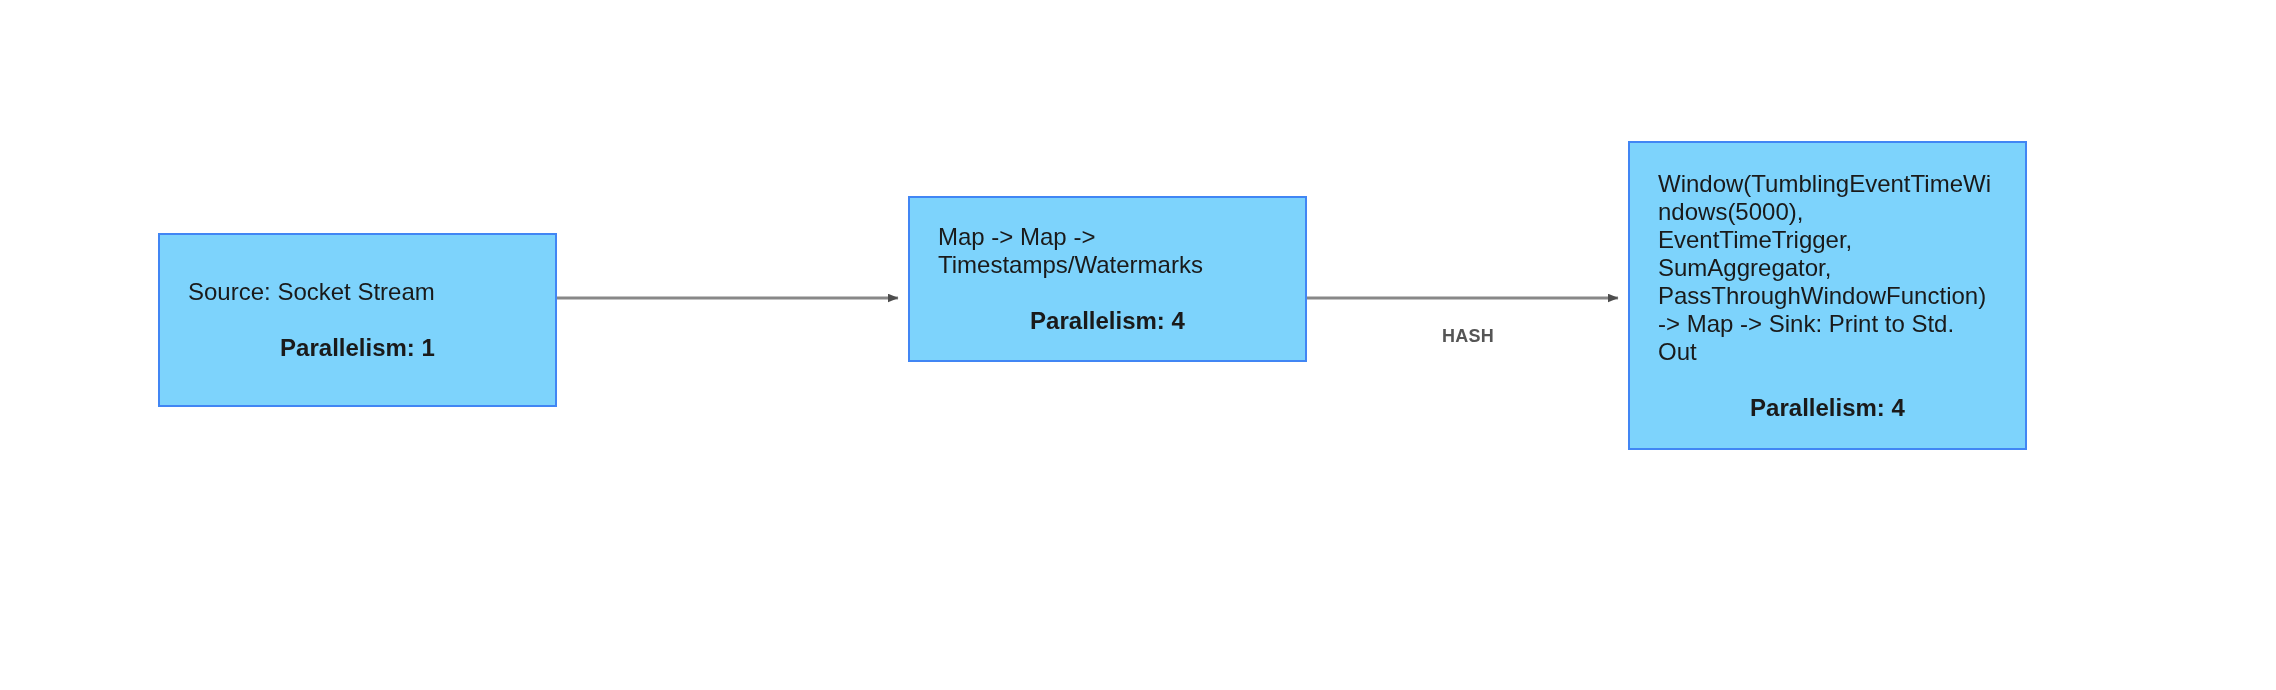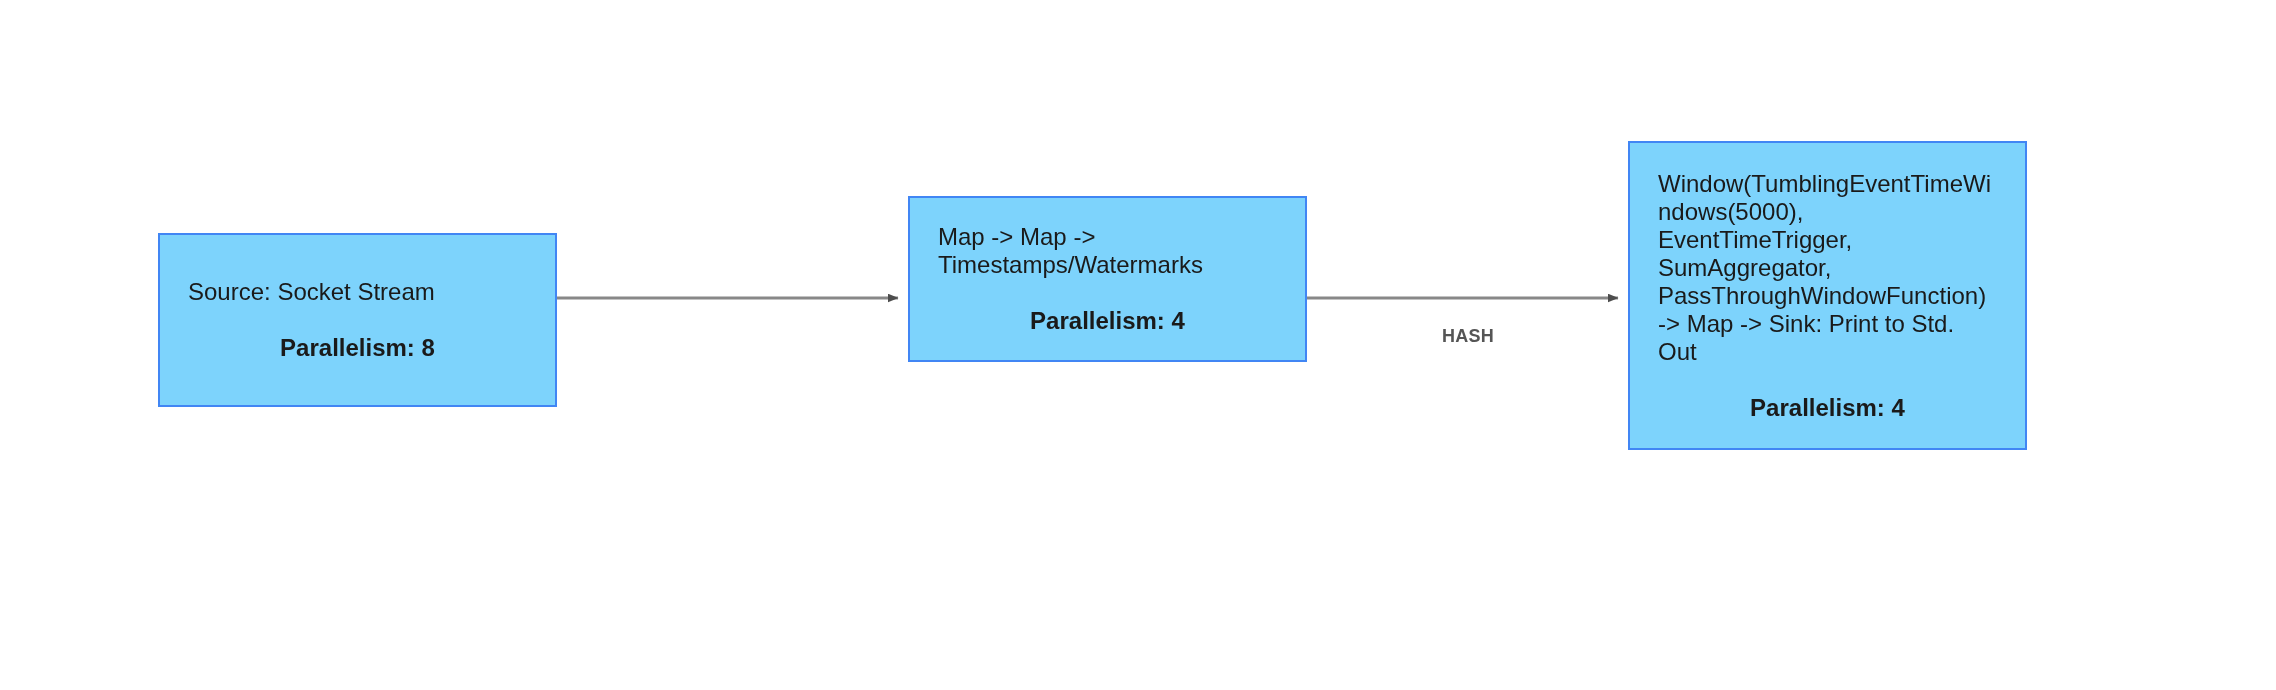--- a/index.html
+++ b/index.html
@@ -96,21 +96,21 @@
         <path d="M0,0 L11,4.5 L0,9 Z" fill="#4d4d4d"></path>
       </marker>
     </defs>
     <line x1="0" y1="20" x2="312" y2="20" stroke="#888888" stroke-width="3" marker-end="url(#arrowhead-2)"></line>
   </svg>
   <div id="label-hash" class="edge-label">HASH</div>
 
   <div id="node-source" class="node">
     <div class="node-title">Source: Socket Stream</div>
     <div class="node-spacer"></div>
-    <div class="node-parallelism">Parallelism: 8</div>
+    <div class="node-parallelism">Parallelism: 1</div>
   </div>
 
   <div id="node-map" class="node">
     <div class="node-title">Map -&gt; Map -&gt; Timestamps/Watermarks</div>
     <div class="node-spacer"></div>
     <div class="node-parallelism">Parallelism: 4</div>
   </div>
 
   <div id="node-window" class="node">
     <div class="node-title">Window(TumblingEventTimeWindows(5000), EventTimeTrigger, SumAggregator, PassThroughWindowFunction) -&gt; Map -&gt; Sink: Print to Std. Out</div>

